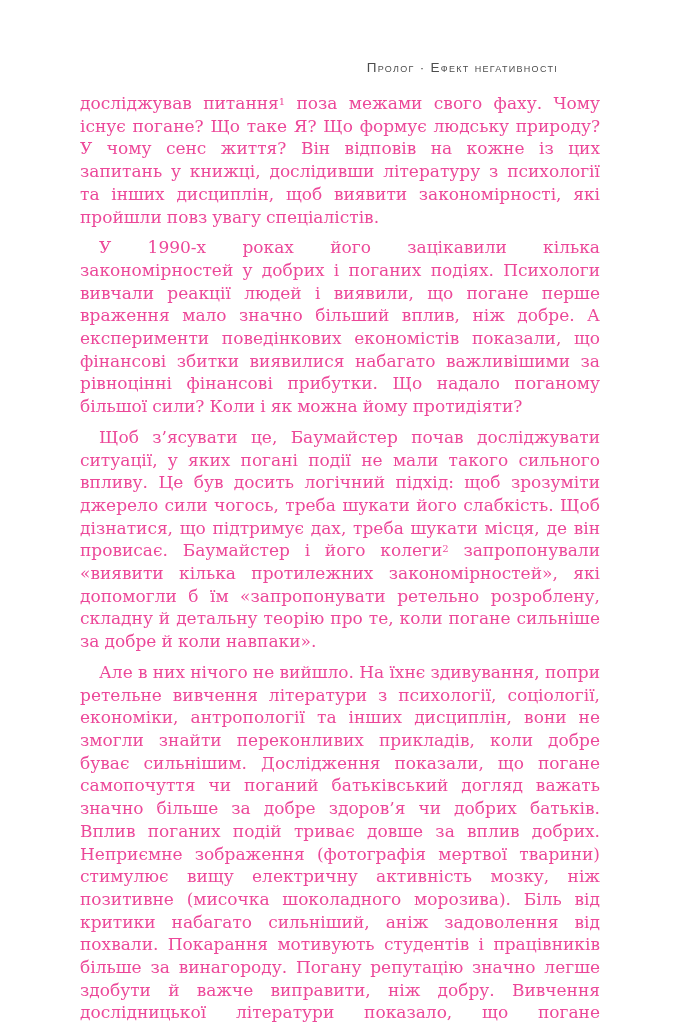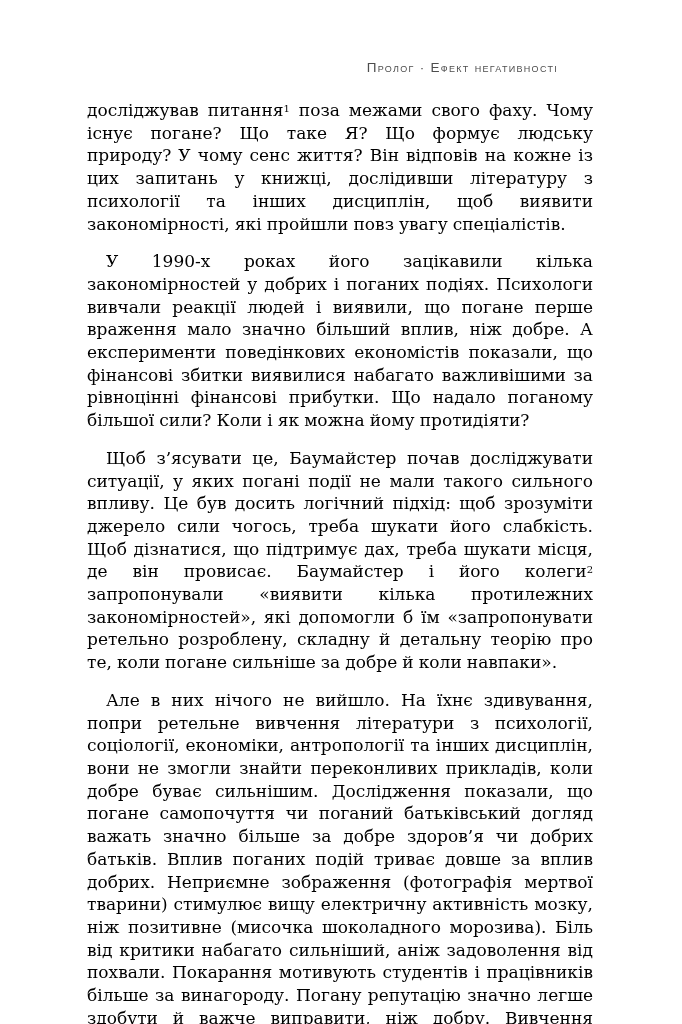--- a/index.html
+++ b/index.html
@@ -28,25 +28,25 @@
     color: #4d4d4d;
     white-space: nowrap;
   }
   .text-block {
     position: absolute;
     top: 84px;
     left: 72px;
     width: 536px;              
   }
   .text-block p {
-    margin: 15px;
+    margin: 8px;
     text-align: justify;
     font-size: 17px;
     line-height: 22.7px;
-    color: #000000;
+    color: #ec4899;
     word-spacing: -0.3px;
   }
   .text-block p.indent {
     text-indent: 19px;
   }
   .text-block sup {
     font-size: 10px;
     line-height: 0;
     vertical-align: baseline;
     position: relative;

